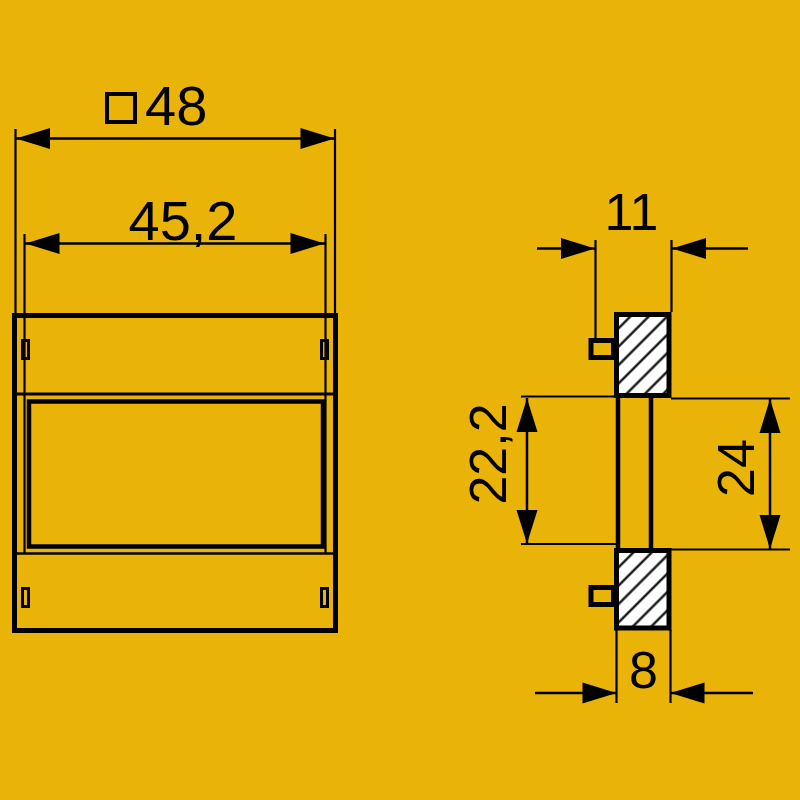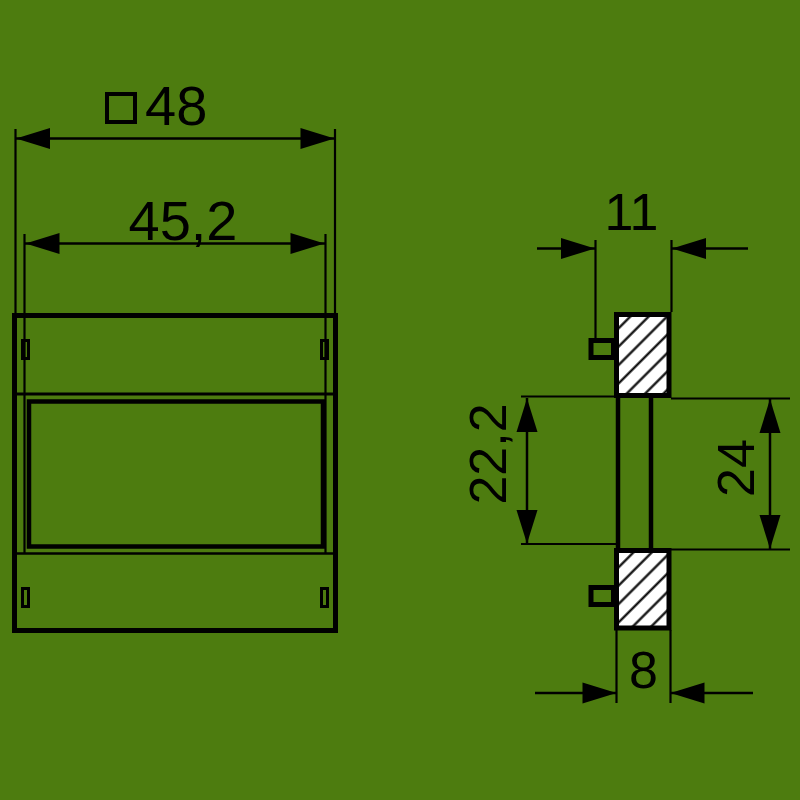--- a/index.html
+++ b/index.html
@@ -4,21 +4,21 @@
 <style>
   html, body {
     margin: 0;
     padding: 0;
     background: #ffffff;
   }
   .canvas {
     position: relative;
     width: 800px;
     height: 800px;
-    background: #4d7c0f;
+    background: #eab308;
     overflow: hidden;
     font-family: "Liberation Sans", sans-serif;
   }
   svg {
     display: block;
   }
   svg text {
     font-family: "Liberation Sans", sans-serif;
   }
 </style>

